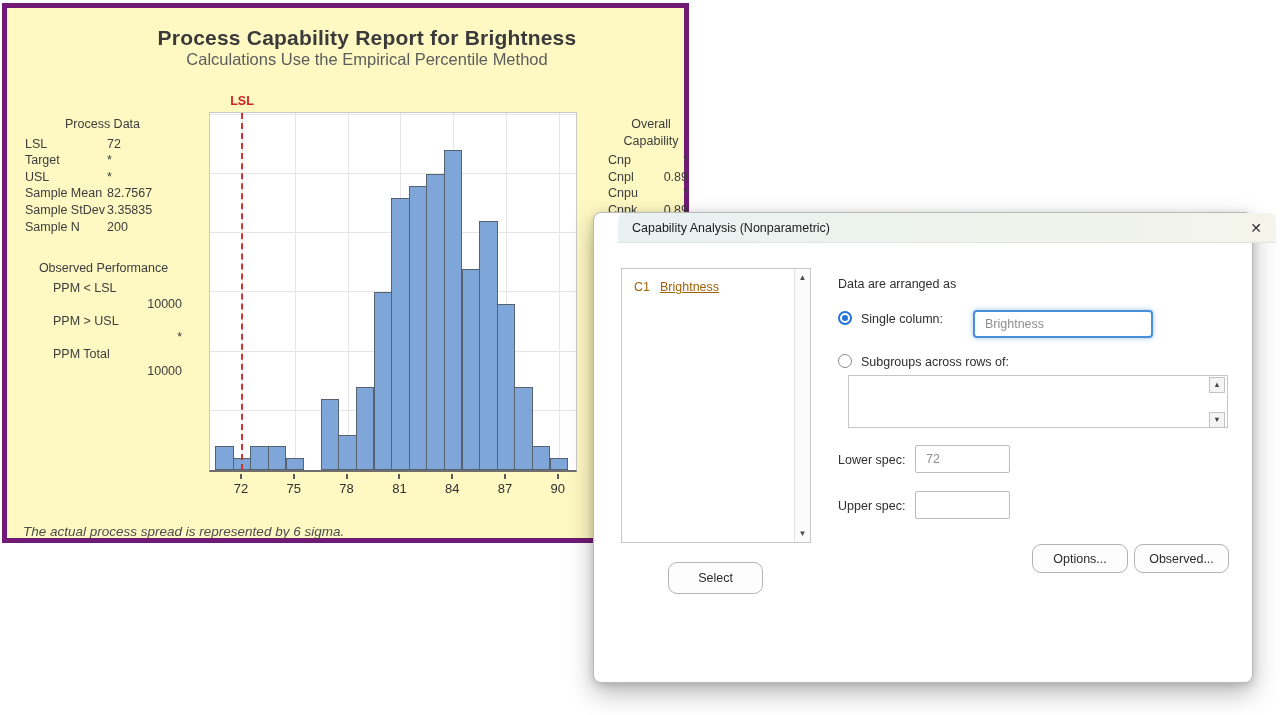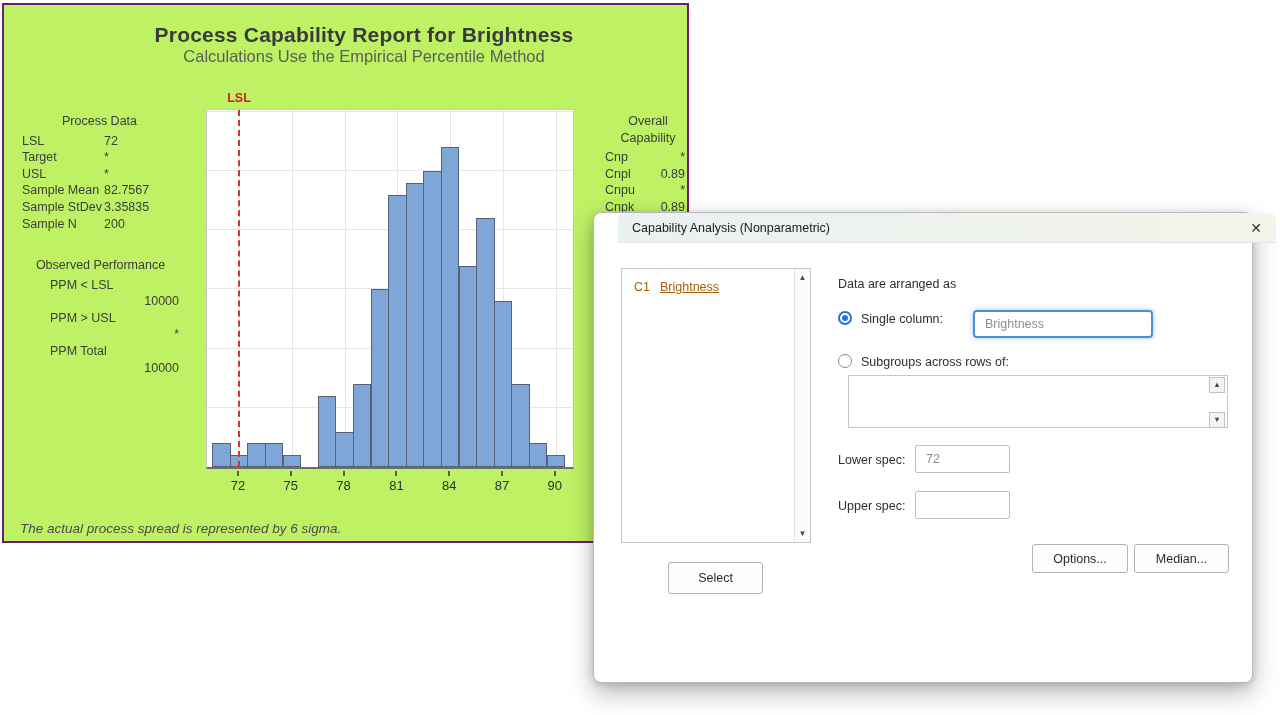--- a/index.html
+++ b/index.html
@@ -1,21 +1,21 @@
 <!DOCTYPE html>
 <html><head>
 <meta charset="utf-8">
 <style>
   * { margin:0; padding:0; box-sizing:border-box; }
   html,body { width:1280px; height:715px; background:#ffffff; overflow:hidden;
               font-family:"Liberation Sans", sans-serif; }
 
   
   .report { position:absolute; left:2px; top:3px; width:687px; height:540px;
-            background:#bef264; border:2px solid #701a75; }
+            background:#fef9c3; border:5px solid #701a75; }
   .rtitle { position:absolute; left:30px; top:18px; width:660px; text-align:center;
             font-size:21px; font-weight:bold; color:#3a3a3a; letter-spacing:.2px; }
   .rsub   { position:absolute; left:30px; top:42px; width:660px; text-align:center;
             font-size:16.5px; color:#5c5c5c; }
   .block  { position:absolute; font-size:12.5px; color:#3c3c3c; line-height:16.6px; }
   .bhead  { text-align:center; margin-bottom:3px; }
   .pd { left:18px; top:108px; width:155px; }
   .pd .prow { display:grid; grid-template-columns:82px auto; }
   .op { left:18px; top:252px; width:157px; }
   .op .prow { display:flex;flex-direction:column; }
@@ -56,21 +56,21 @@
   .listbox { position:absolute; left:27px; top:55px; width:190px; height:275px;
              background:#fff; border:1px solid #c6c6c6; }
   .litem { padding:11px 0 0 12px; color:#a16207;text-decoration:underline; }
   .litem .cid { display:inline-block; width:26px; }
   .lscroll { position:absolute; right:0; top:0; width:16px; height:100%;
              background:#fbfbfb; border-left:1px solid #e3e3e3; }
   .sarrow { position:absolute; left:0; width:100%; text-align:center;
             font-size:8px; color:#4a4a4a; }
   .sarrow.up { top:4px; } .sarrow.dn { bottom:4px; }
   .btn { position:absolute; background:#fdfdfd; border:1px solid #b3b3b3;
-         border-radius:3px; font-family:"Liberation Sans",sans-serif;
+         border-radius:9px; font-family:"Liberation Sans",sans-serif;
          font-size:12.5px; color:#2b2b2b; text-align:center; }
   .btn.select { left:74px; top:349px; width:95px; height:32px; }
   .lbl { position:absolute; color:#2e2e2e; white-space:nowrap; }
   .radio { position:absolute; width:14px; height:14px; border-radius:50%;
            background:#fff; display:flex; align-items:center; justify-content:center; }
   .radio.sel { border:2px solid #2374dd; }
   .radio.sel .dot { width:6px; height:6px; border-radius:50%; background:#2374dd; }
   .radio.off { border:1.5px solid #8b8b8b; }
   .field { position:absolute; background:#fff; border:1px solid #bdbdbd;
            border-radius:2px; display:flex; align-items:center;
@@ -261,16 +261,16 @@
     <div class="field" style="left:321px; top:232px; width:95px; height:28px;">
         <span>72</span>
       </div>
 
     <div class="lbl" style="left:244px; top:286px;">Upper spec:</div>
     <div class="field" style="left:321px; top:278px; width:95px; height:28px;">
         <span></span>
       </div>
 
     <button class="btn" style="left:438px; top:331px; width:96px; height:29px;">Options...</button>
-    <button class="btn" style="left:540px; top:331px; width:95px; height:29px;">Median...</button>
+    <button class="btn" style="left:540px; top:331px; width:95px; height:29px;">Observed...</button>
 
   </div>
 </div>
 
 </body></html>

